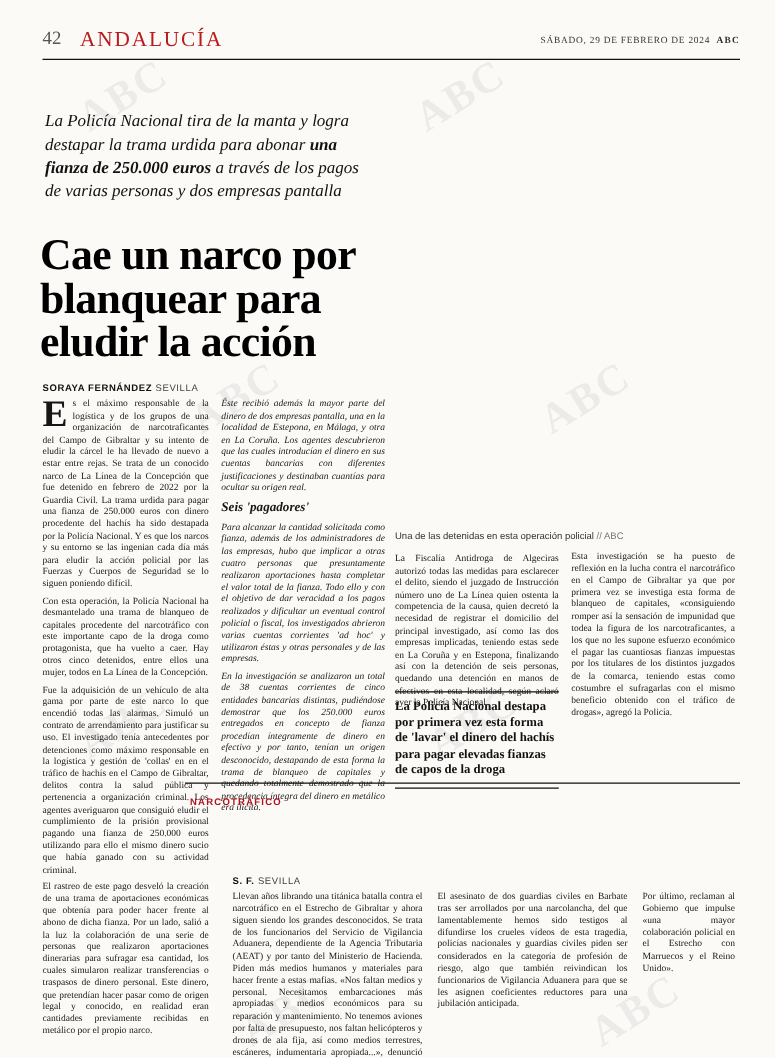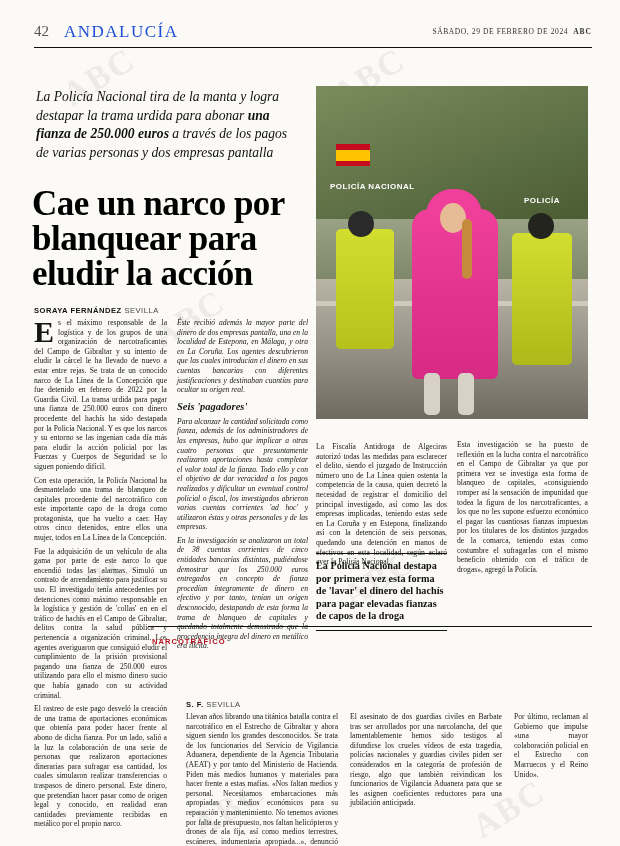--- a/index.html
+++ b/index.html
@@ -31,21 +31,21 @@
   
   .masthead{
     position:absolute;left:34px;top:22px;right:28px;height:24px;
   }
   .folio{
     position:absolute;left:0;top:1px;
     font-size:15px;color:#555;font-family:"Liberation Serif",serif;
   }
   .section-name{
     position:absolute;left:30px;top:0px;
-    font-size:17px;letter-spacing:1.5px;color:#1d4ed8;
+    font-size:17px;letter-spacing:1.5px;color:#b91c1c;
     font-family:"Liberation Serif",serif;
   }
   .masthead-right{
     position:absolute;right:0;top:5px;
     font-size:7.5px;letter-spacing:.6px;color:#333;
   }
   .masthead-right .abc{font-weight:bold;letter-spacing:1px;margin-left:5px;}
   .rule-top{
     position:absolute;left:34px;right:28px;top:47px;height:1px;background:#111;
   }
@@ -190,38 +190,23 @@
     </div>
   </div>
   <div class="rule-top"></div>
 
   <div class="standfirst">
     <span>La Policía Nacional tira de la manta y logra destapar la trama urdida para abonar </span><b>una fianza de 250.000 euros</b><span> a través de los pagos de varias personas y dos empresas pantalla</span>
   </div>
 
   <div class="headline">Cae un narco por blanquear para eludir la acción</div>
 
-  <div class="photo">
-    <div class="palm-zone"></div>
-    <div class="wall"></div>
-    <div class="ground"></div>
-    <div class="kerb"></div>
-    <div class="officer off1"></div>
-    <div class="off1h"></div>
-    <div class="officer off2"></div>
-    <div class="off2h"></div>
-    <div class="detainee"></div>
-    <div class="hood"></div>
-    <div class="face"></div>
-    <div class="braid"></div>
-    <div class="leg legL"></div>
-    <div class="leg legR"></div>
-    <div class="flag"></div>
-    <div class="vest-txt vt1">POLICÍA NACIONAL</div>
-    <div class="vest-txt vt2">POLICÍA</div>
+  <div class="photo-credit">
+    <span>Una de las detenidas en esta operación policial</span>
+    <span class="src">// ABC</span>
   </div>
 
   <div class="byline" style="left:34px;top:306px;">
     <span>SORAYA FERNÁNDEZ</span>
     <span class="city">SEVILLA</span>
   </div>
 
   <div class="col" style="left:34px;top:318px;width:133px;">
     <p><span class="dropcap">E</span><span>s el máximo responsable de la logística y de los grupos de una organización de narcotraficantes del Campo de Gibraltar y su intento de eludir la cárcel le ha llevado de nuevo a estar entre rejas. Se trata de un conocido narco de La Línea de la Concepción que fue detenido en febrero de 2022 por la Guardia Civil. La trama urdida para pagar una fianza de 250.000 euros con dinero procedente del hachís ha sido destapada por la Policía Nacional. Y es que los narcos y su entorno se las ingenian cada día más para eludir la acción policial por las Fuerzas y Cuerpos de Seguridad se lo siguen poniendo difícil.</span></p>
     <p>Con esta operación, la Policía Nacional ha desmantelado una trama de blanqueo de capitales procedente del narcotráfico con este importante capo de la droga como protagonista, que ha vuelto a caer. Hay otros cinco detenidos, entre ellos una mujer, todos en La Línea de la Concepción.</p>

